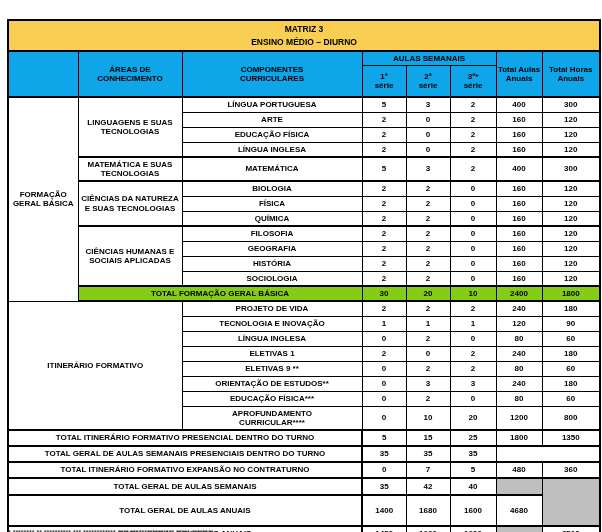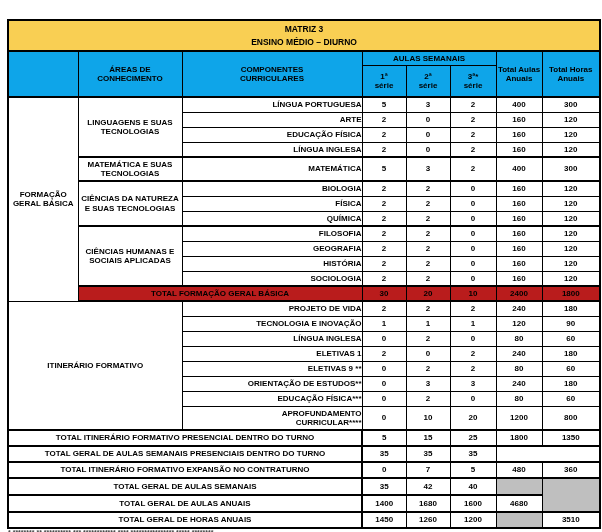--- a/index.html
+++ b/index.html
@@ -17,30 +17,30 @@
     font-weight:bold;font-size:8px;line-height:1.15;
     padding:0;margin:0;text-align:center;vertical-align:middle;overflow:hidden;
   }
   .title-cell{
     background:#F9CF53;border:2px solid #000;height:29px;font-size:8.5px;line-height:1.5;
   }
   th{background:#0ea5e9;}
   .hb{border-bottom:2px solid #000;}
   .narrow{display:inline-block;max-width:86px;}
   .narrow2{display:inline-block;max-width:74px;}
-  .comp{text-align:right;}
+  .comp{text-align:center;}
   .h15{height:15px;}
   .h30{height:24px;}
   .h16{height:16px;}
   .h21{height:17px;}
-  .h17{height:17px;}
+  .h17{height:31px;}
   .t2{border-top:2px solid #000;}
   .b2{border-bottom:2px solid #000;}
   .r2{border-right:2px solid #000;}
-  .grayrow{background:#b91c1c;}
+  .grayrow{background:#84cc16;}
   .blocked{background:#BFBFBF;}
   .wrapnarrow{display:inline-block;max-width:100px;}
   .footnote{
     position:absolute;left:8px;top:529px;width:592px;height:3px;overflow:hidden;
     font-size:7px;font-weight:bold;color:#444;white-space:nowrap;
   }
 </style>
 </head>
 <body>
 

